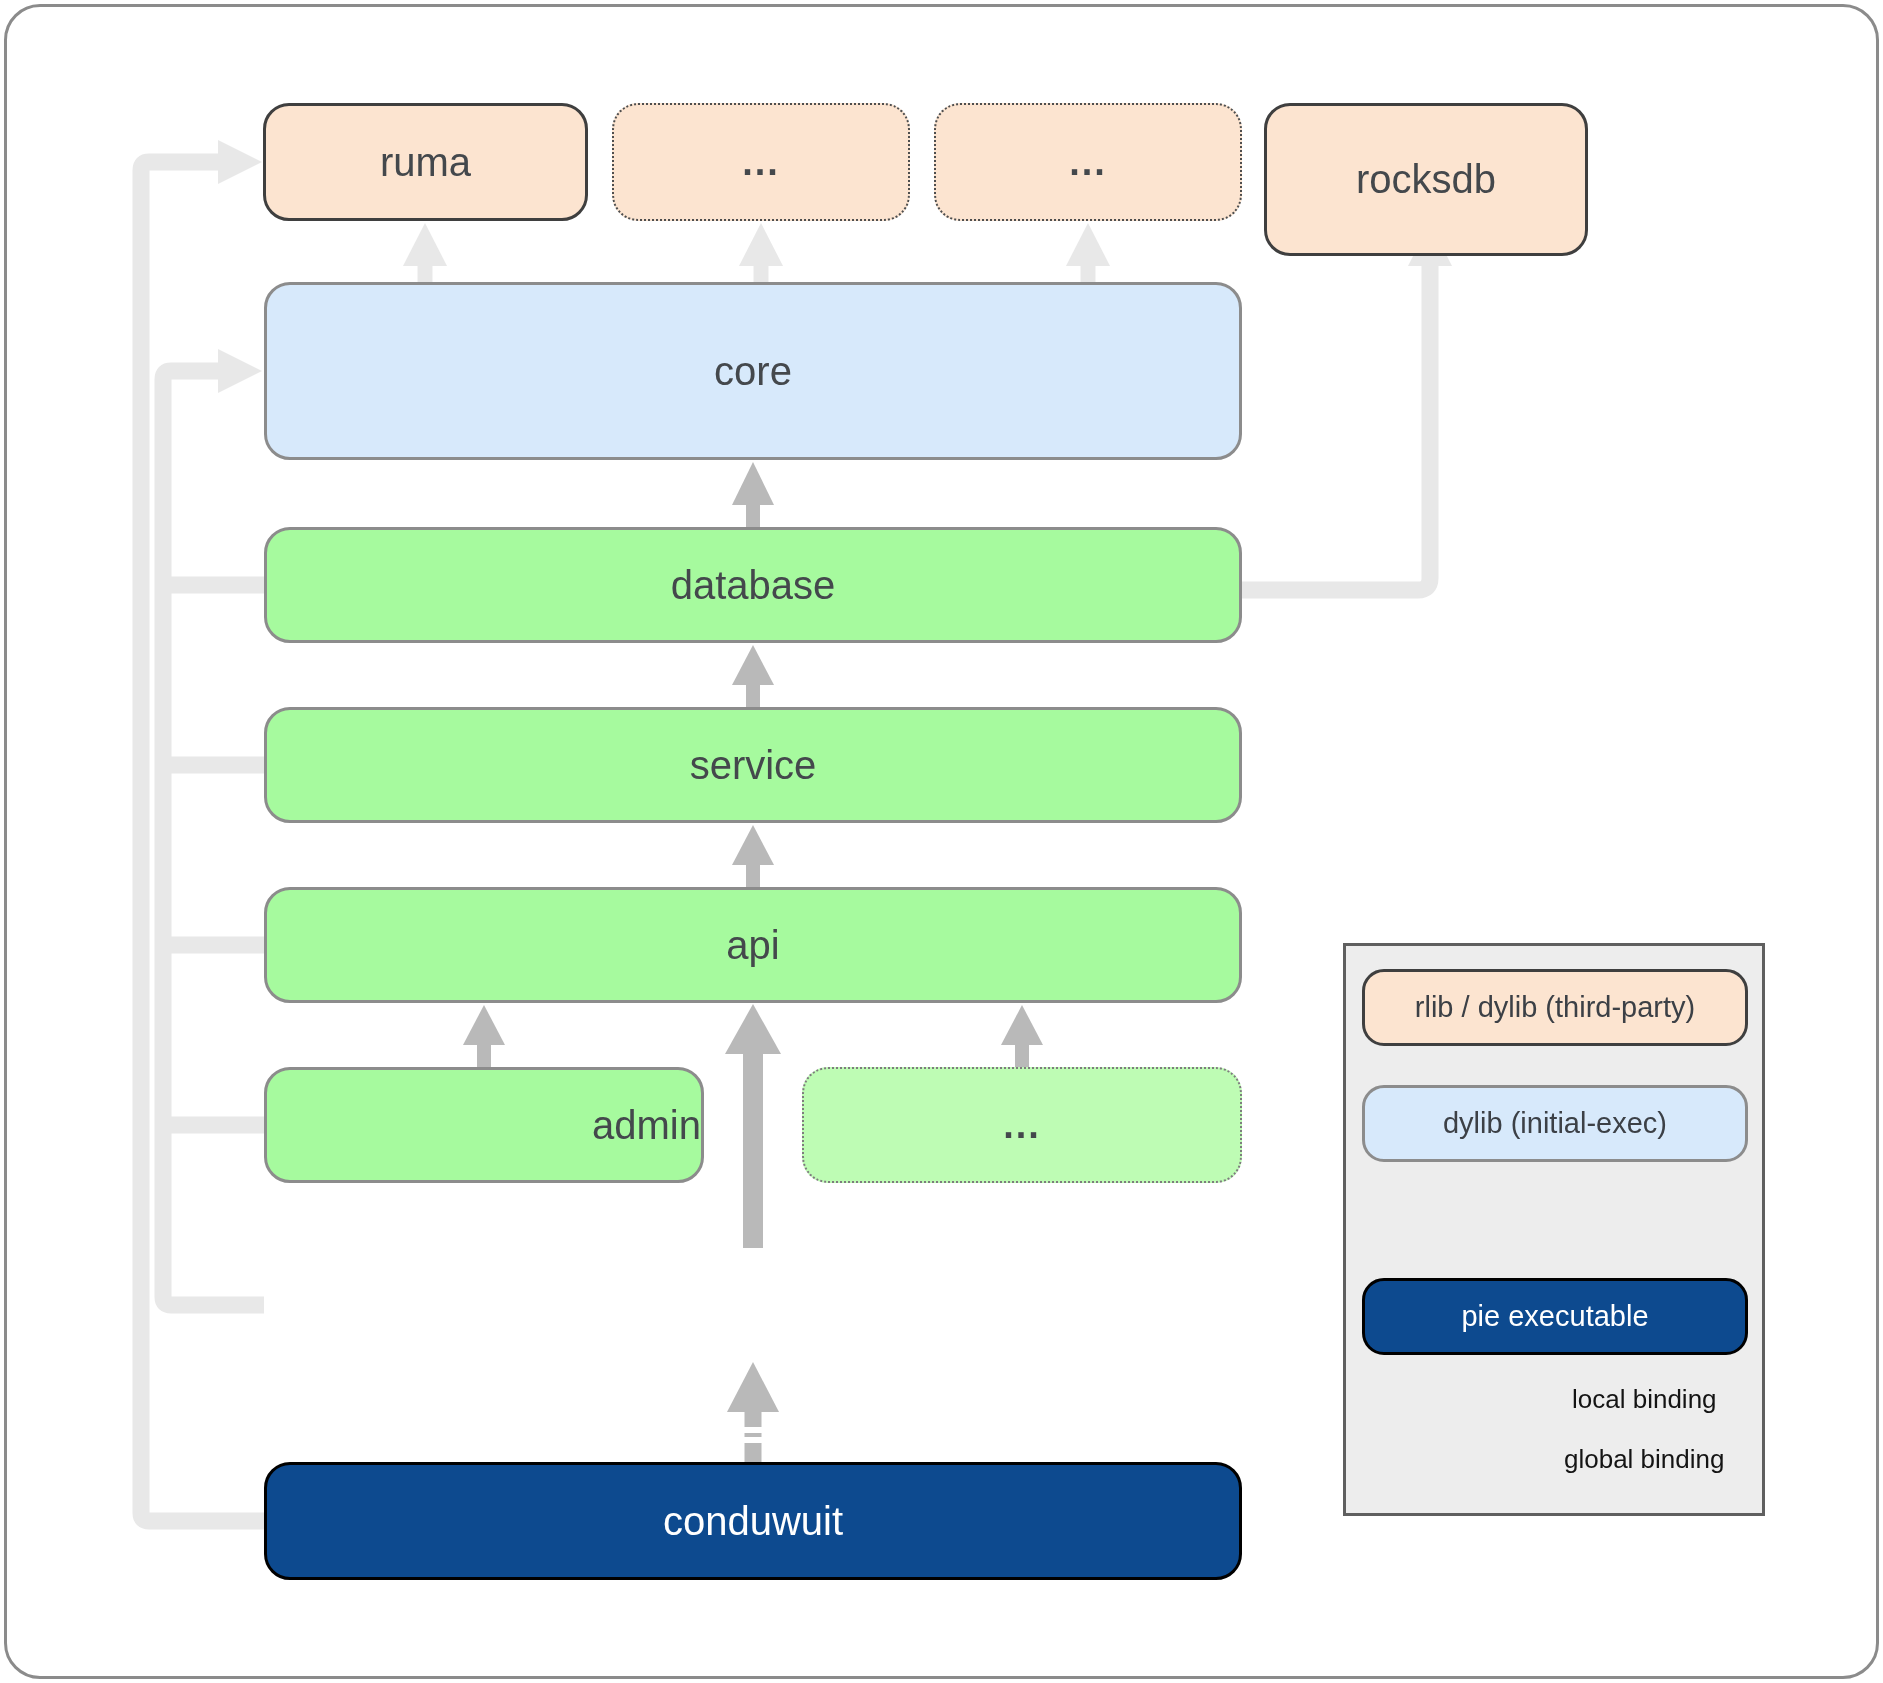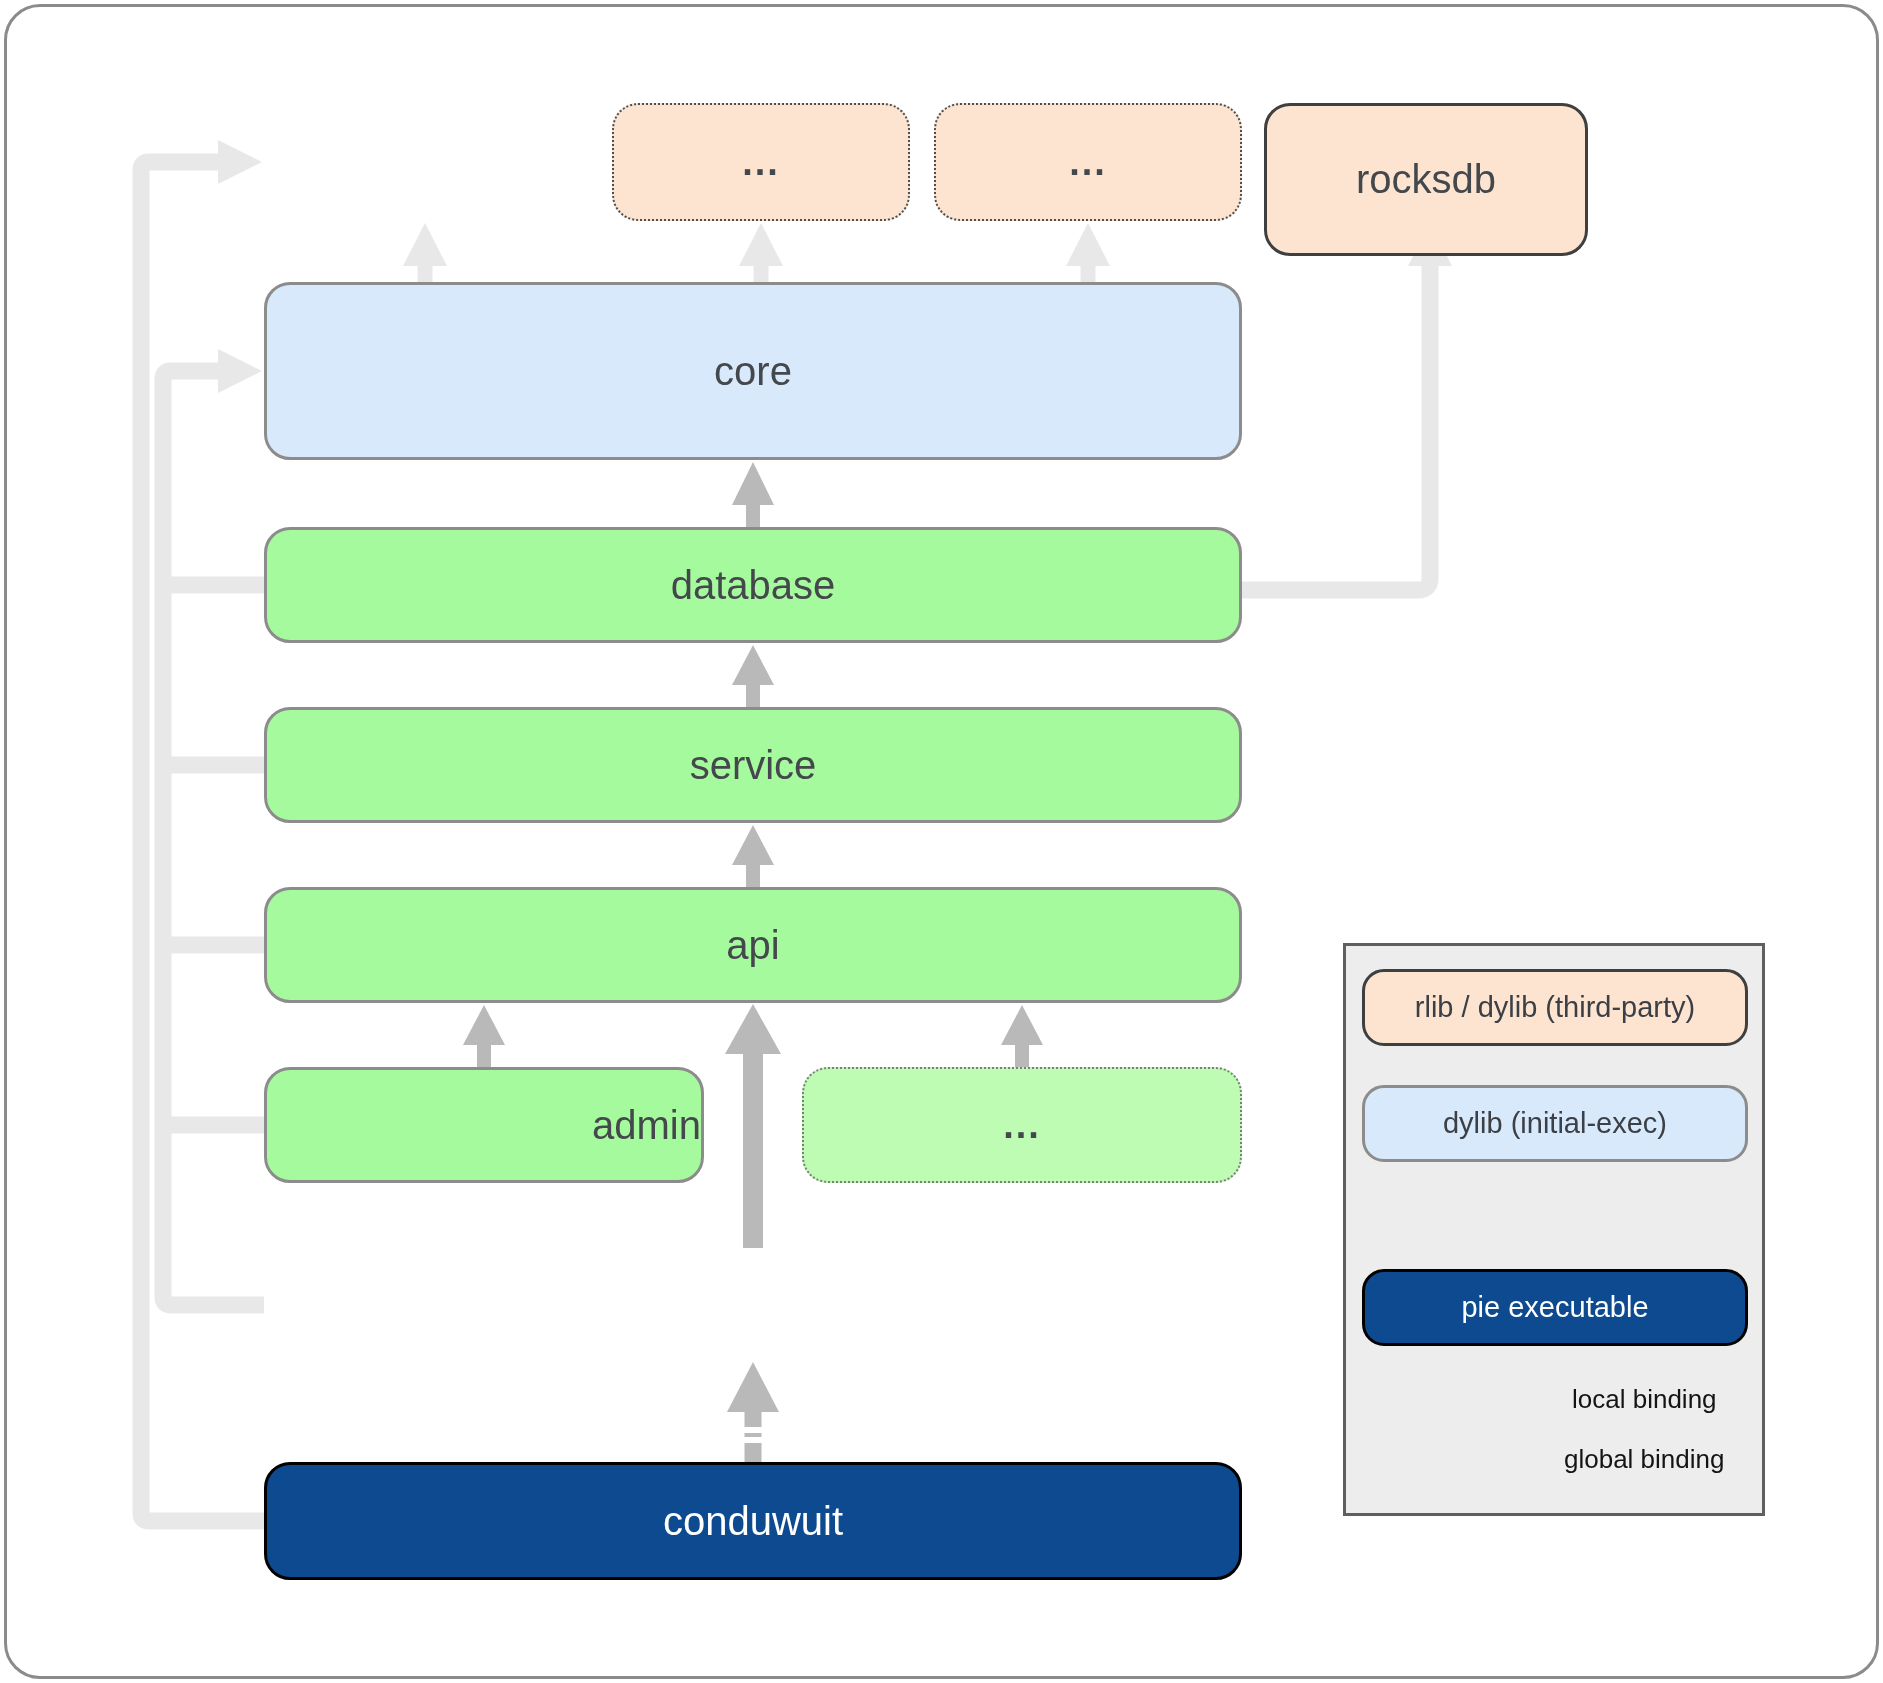--- a/index.html
+++ b/index.html
@@ -49,21 +49,21 @@
     box-sizing:border-box;
   }
   .lg-item {
     position:absolute; left:16px; width:386px; height:77px;
     display:flex; align-items:center; justify-content:center;
     font-size:29px; color:#3c4046; border-radius:22px; box-sizing:border-box;
   }
   .lg-1 { top:23px; }
   .lg-2 { top:123px;margin-top:16px; }
   .lg-3 { top:223px; }
-  .lg-4 { top:323px; }
+  .lg-4 { top:332px; }
   .lg-item.navy { color:#ffffff; }
   .lg-label {
     position:absolute; font-size:26px; color:var(--legend-text,#141414); white-space:nowrap;
   }
   .lg-local-label  { left:1572px; top:1384px; }
   .lg-global-label { left:1564px; top:1444px; }
 </style>
 </head>
 <body>
 
@@ -137,20 +137,23 @@
     <g>
       <path class="wd" stroke-width="16" stroke-dasharray="18 6 4 6" d="M 1384 1402 H 1468"></path>
       <polygon class="fd" points="1468,1380 1524,1402 1468,1424"></polygon>
     </g>
     <g>
       <path class="wd" stroke-width="16" d="M 1384 1462 H 1468"></path>
       <polygon class="fd" points="1468,1440 1524,1462 1468,1484"></polygon>
     </g>
   </svg>
 
+  <div class="node peach n-ruma">
+    <span>ruma</span>
+  </div>
   <div class="node peach-dotted ellipsis n-ell1">
     <span>...</span>
   </div>
   <div class="node peach-dotted ellipsis n-ell2">
     <span>...</span>
   </div>
   <div class="node peach n-rocksdb">
     <span>rocksdb</span>
   </div>
   <div class="node blue n-core">

